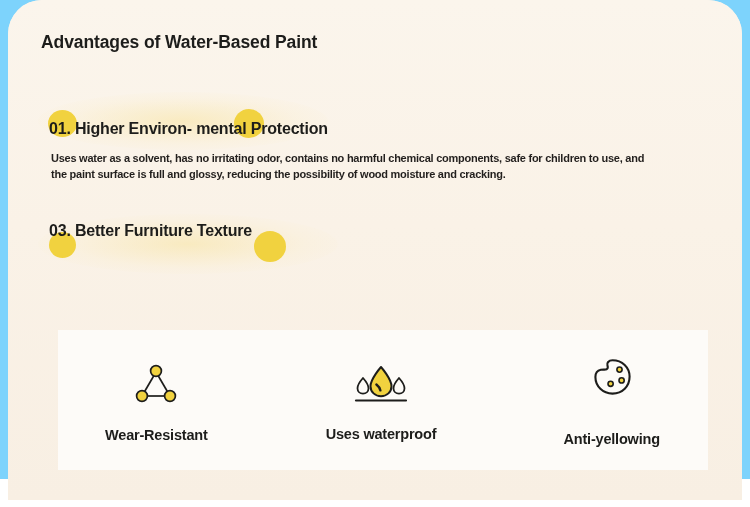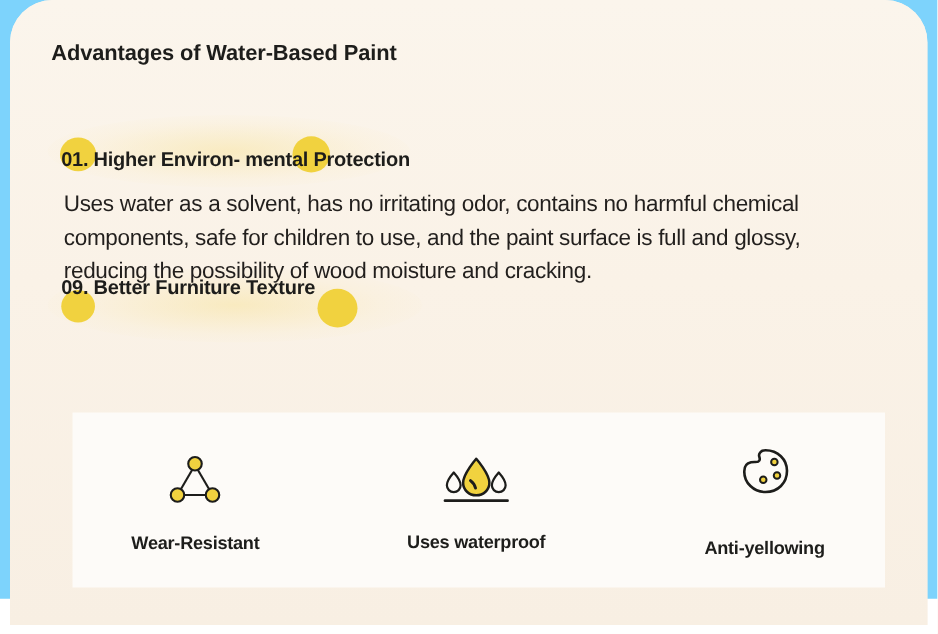--- a/index.html
+++ b/index.html
@@ -101,22 +101,22 @@
   #blob-1b { left: 226px; top: 109px; width: 30px; height: 29px; }
   #haze-1  { left: 30px;  top: 92px;  width: 290px; height: 58px; }
 
   #blob-2a { left: 41px;  top: 232px; width: 27px; height: 26px; }
   #blob-2b { left: 246px; top: 231px; width: 32px; height: 31px; }
   #haze-2  { left: 30px;  top: 214px; width: 300px; height: 60px; }
 
   
   .body-text {
     position: absolute;
-    font-size: 18px;
-    font-weight: normal;
+    font-size: 11px;
+    font-weight: bold;
     line-height: 1.48;
     color: #221f1d;
     letter-spacing: -0.25px;
     z-index: 4;
   }
   #para-01 {
     left: 43px;
     top: 150px;
     width: 595px;
   }
@@ -185,21 +185,21 @@
       <div class="blob soft" id="blob-1b"></div>
 
       <div class="section-head" id="head-01">01. Higher Environ-
 mental Protection</div>
       <div class="body-text" id="para-01">Uses water as a solvent, has no irritating odor, contains no harmful chemical components, safe for children to use, and the paint surface is full and glossy, reducing the possibility of wood moisture and cracking.</div>
 
       <div class="haze" id="haze-2"></div>
       <div class="blob soft" id="blob-2a"></div>
       <div class="blob soft" id="blob-2b"></div>
 
-      <div class="section-head" id="head-02">09. Better Furniture Texture</div>
+      <div class="section-head" id="head-02">03. Better Furniture Texture</div>
 
       <div id="panel">
         <div id="panel-row">
 
           <div class="feature" id="feature-0">
             <div class="feature-icon">
               <svg width="48" height="46" viewBox="0 0 48 46" xmlns="http://www.w3.org/2000/svg">
                 <line x1="24" y1="11" x2="10" y2="35" stroke="#1d1d1b" stroke-width="1.7"></line>
                 <line x1="24" y1="11" x2="38" y2="35" stroke="#1d1d1b" stroke-width="1.7"></line>
                 <line x1="10" y1="35" x2="38" y2="35" stroke="#1d1d1b" stroke-width="1.7"></line>

